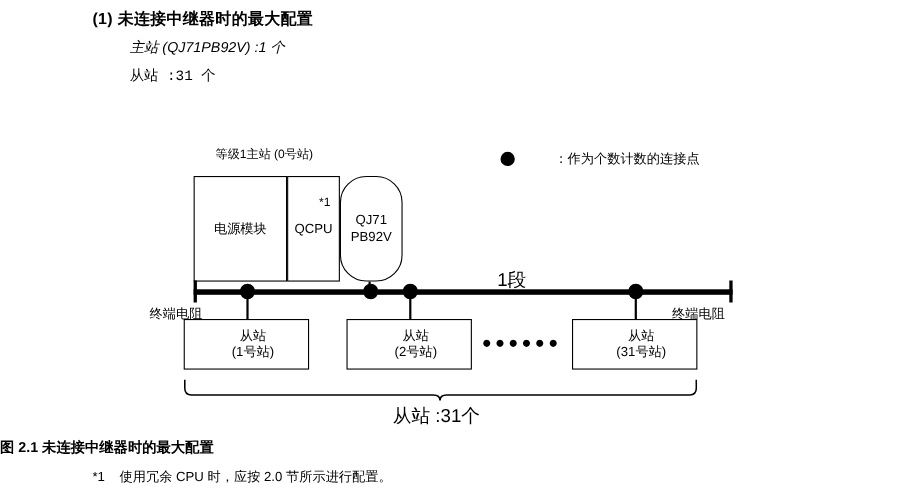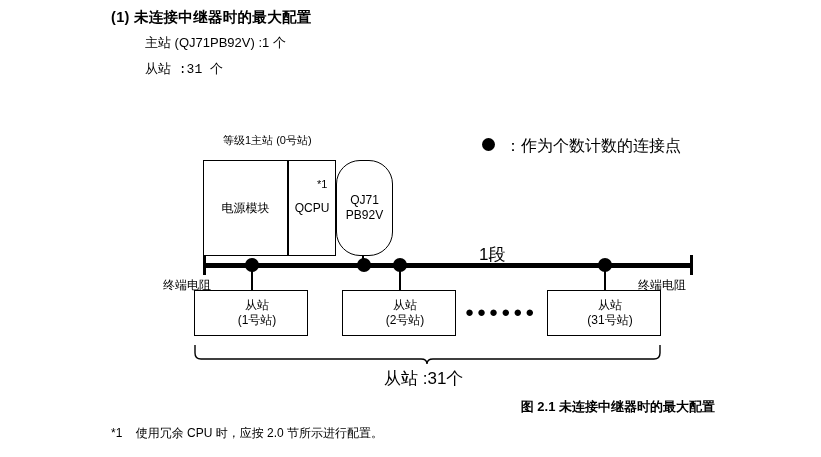--- a/index.html
+++ b/index.html
@@ -2,43 +2,43 @@
 <html><head>
 <meta charset="utf-8">
 <style>
   html,body{margin:0;padding:0;background:#ffffff;}
   body{
     width:821px;height:457px;position:relative;
     font-family:"Liberation Sans","DejaVu Sans",sans-serif;
     color:#000;
     overflow:hidden;
   }
-  .abs{position:absolute;margin-left:27px;}
+  .abs{position:absolute;}
 
   
   #heading{
     left:84px;top:8px;
     font-size:14.5px;font-weight:bold;
     letter-spacing:.3px;
     white-space:nowrap;
   }
   #line-master{
-    left:118px;top:34px;font-size:13px;white-space:nowrap;
+    left:118px;top:34px;font-size:13px;white-space:nowrap;font-style:italic;
   }
   #line-slave{
     left:118px;top:60px;font-size:13px;white-space:nowrap;font-family:Liberation Mono, monospace;
   }
 
   
   #legend-dot{
     left:455px;top:138px;width:13px;height:13px;border-radius:50%;
     background:#000;
   }
   #legend-text{
-    left:478px;top:136px;font-size:16px;white-space:nowrap;
+    left:504px;top:136px;font-size:12px;white-space:nowrap;
   }
 
   
   #master-caption{
     left:196px;top:133px;font-size:11px;white-space:nowrap;
   }
   .box{
     box-sizing:border-box;
     border:1.4px solid #000;
     background:#fff;
@@ -95,21 +95,21 @@
     left:438px;top:303px;font-size:15px;letter-spacing:3px;white-space:nowrap;
   }
 
   
   #brace{left:167px;top:345px;width:467px;height:20px;}
   #brace svg{display:block;}
   #brace-label{left:357px;top:367px;font-size:17px;white-space:nowrap;}
 
   
   #fig-caption{
-    left:0;top:398px;width:688px;text-align:right;
+    left:0;top:398px;width:688px;text-align:left;
     font-size:13px;font-weight:bold;white-space:nowrap;
   }
   #footnote{
     left:84px;top:425px;font-size:12px;white-space:nowrap;
   }
   #footnote .fn-mark{margin-right:10px;}
 </style>
 </head>
 <body>
 

